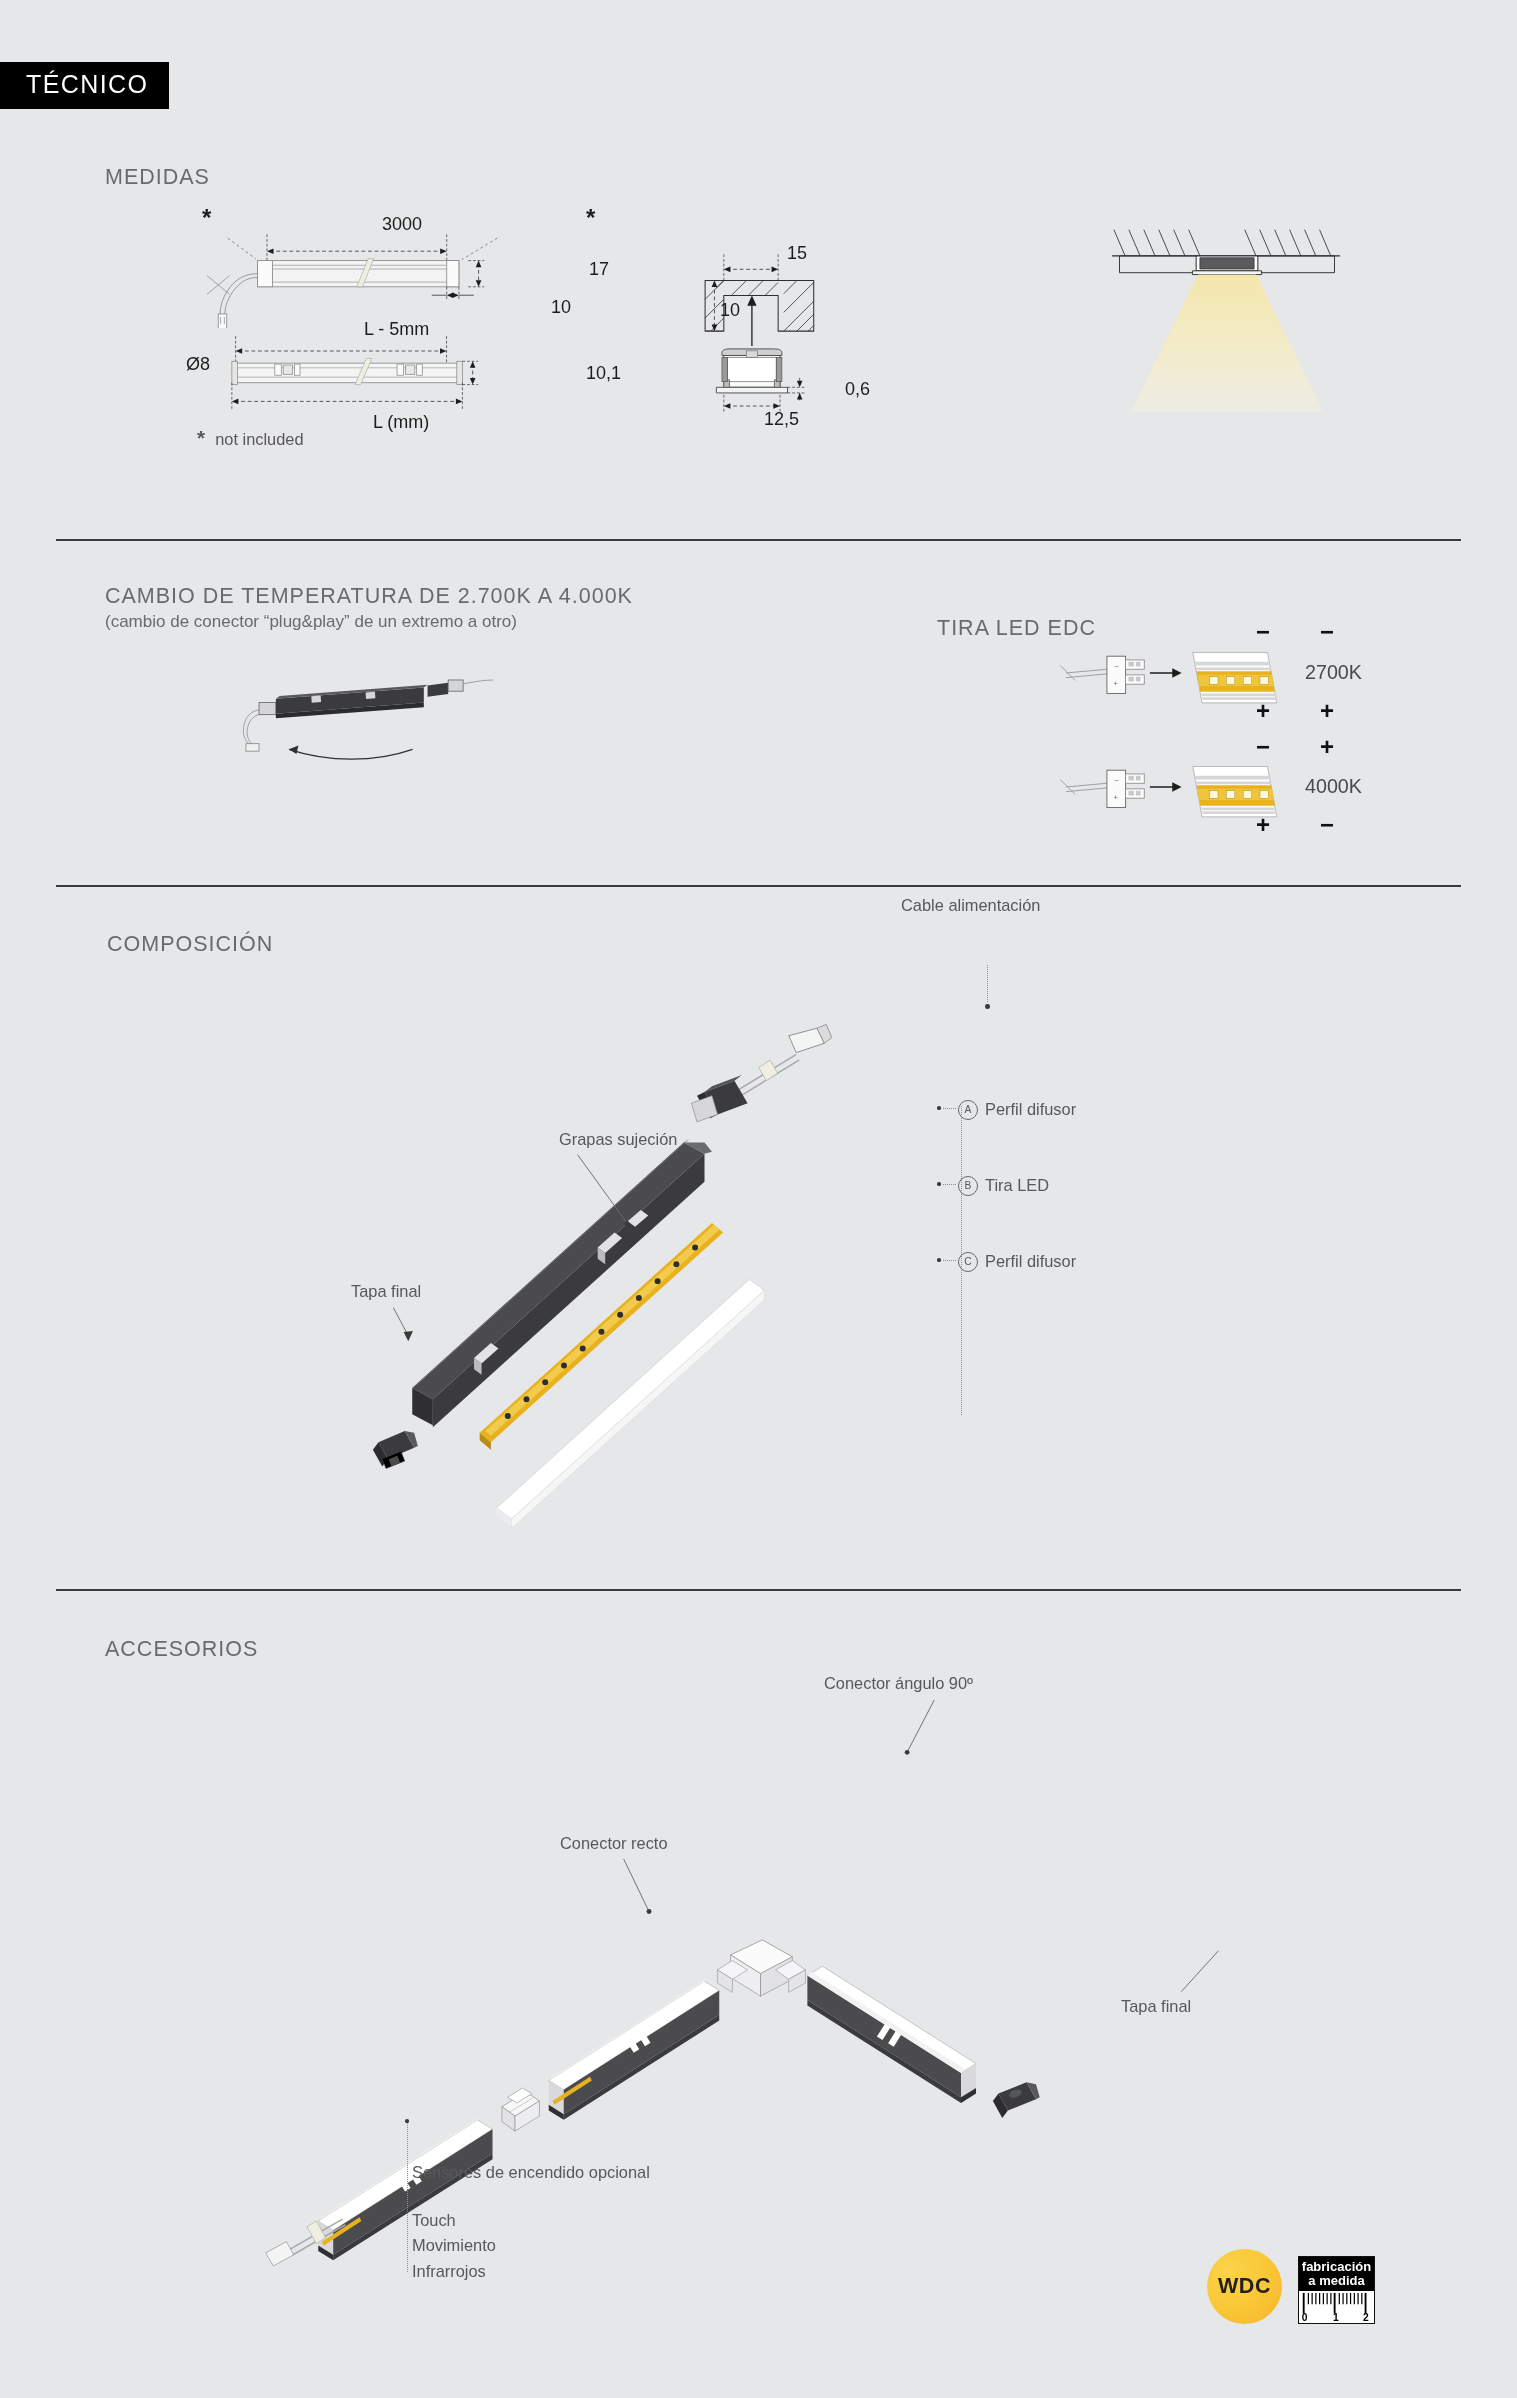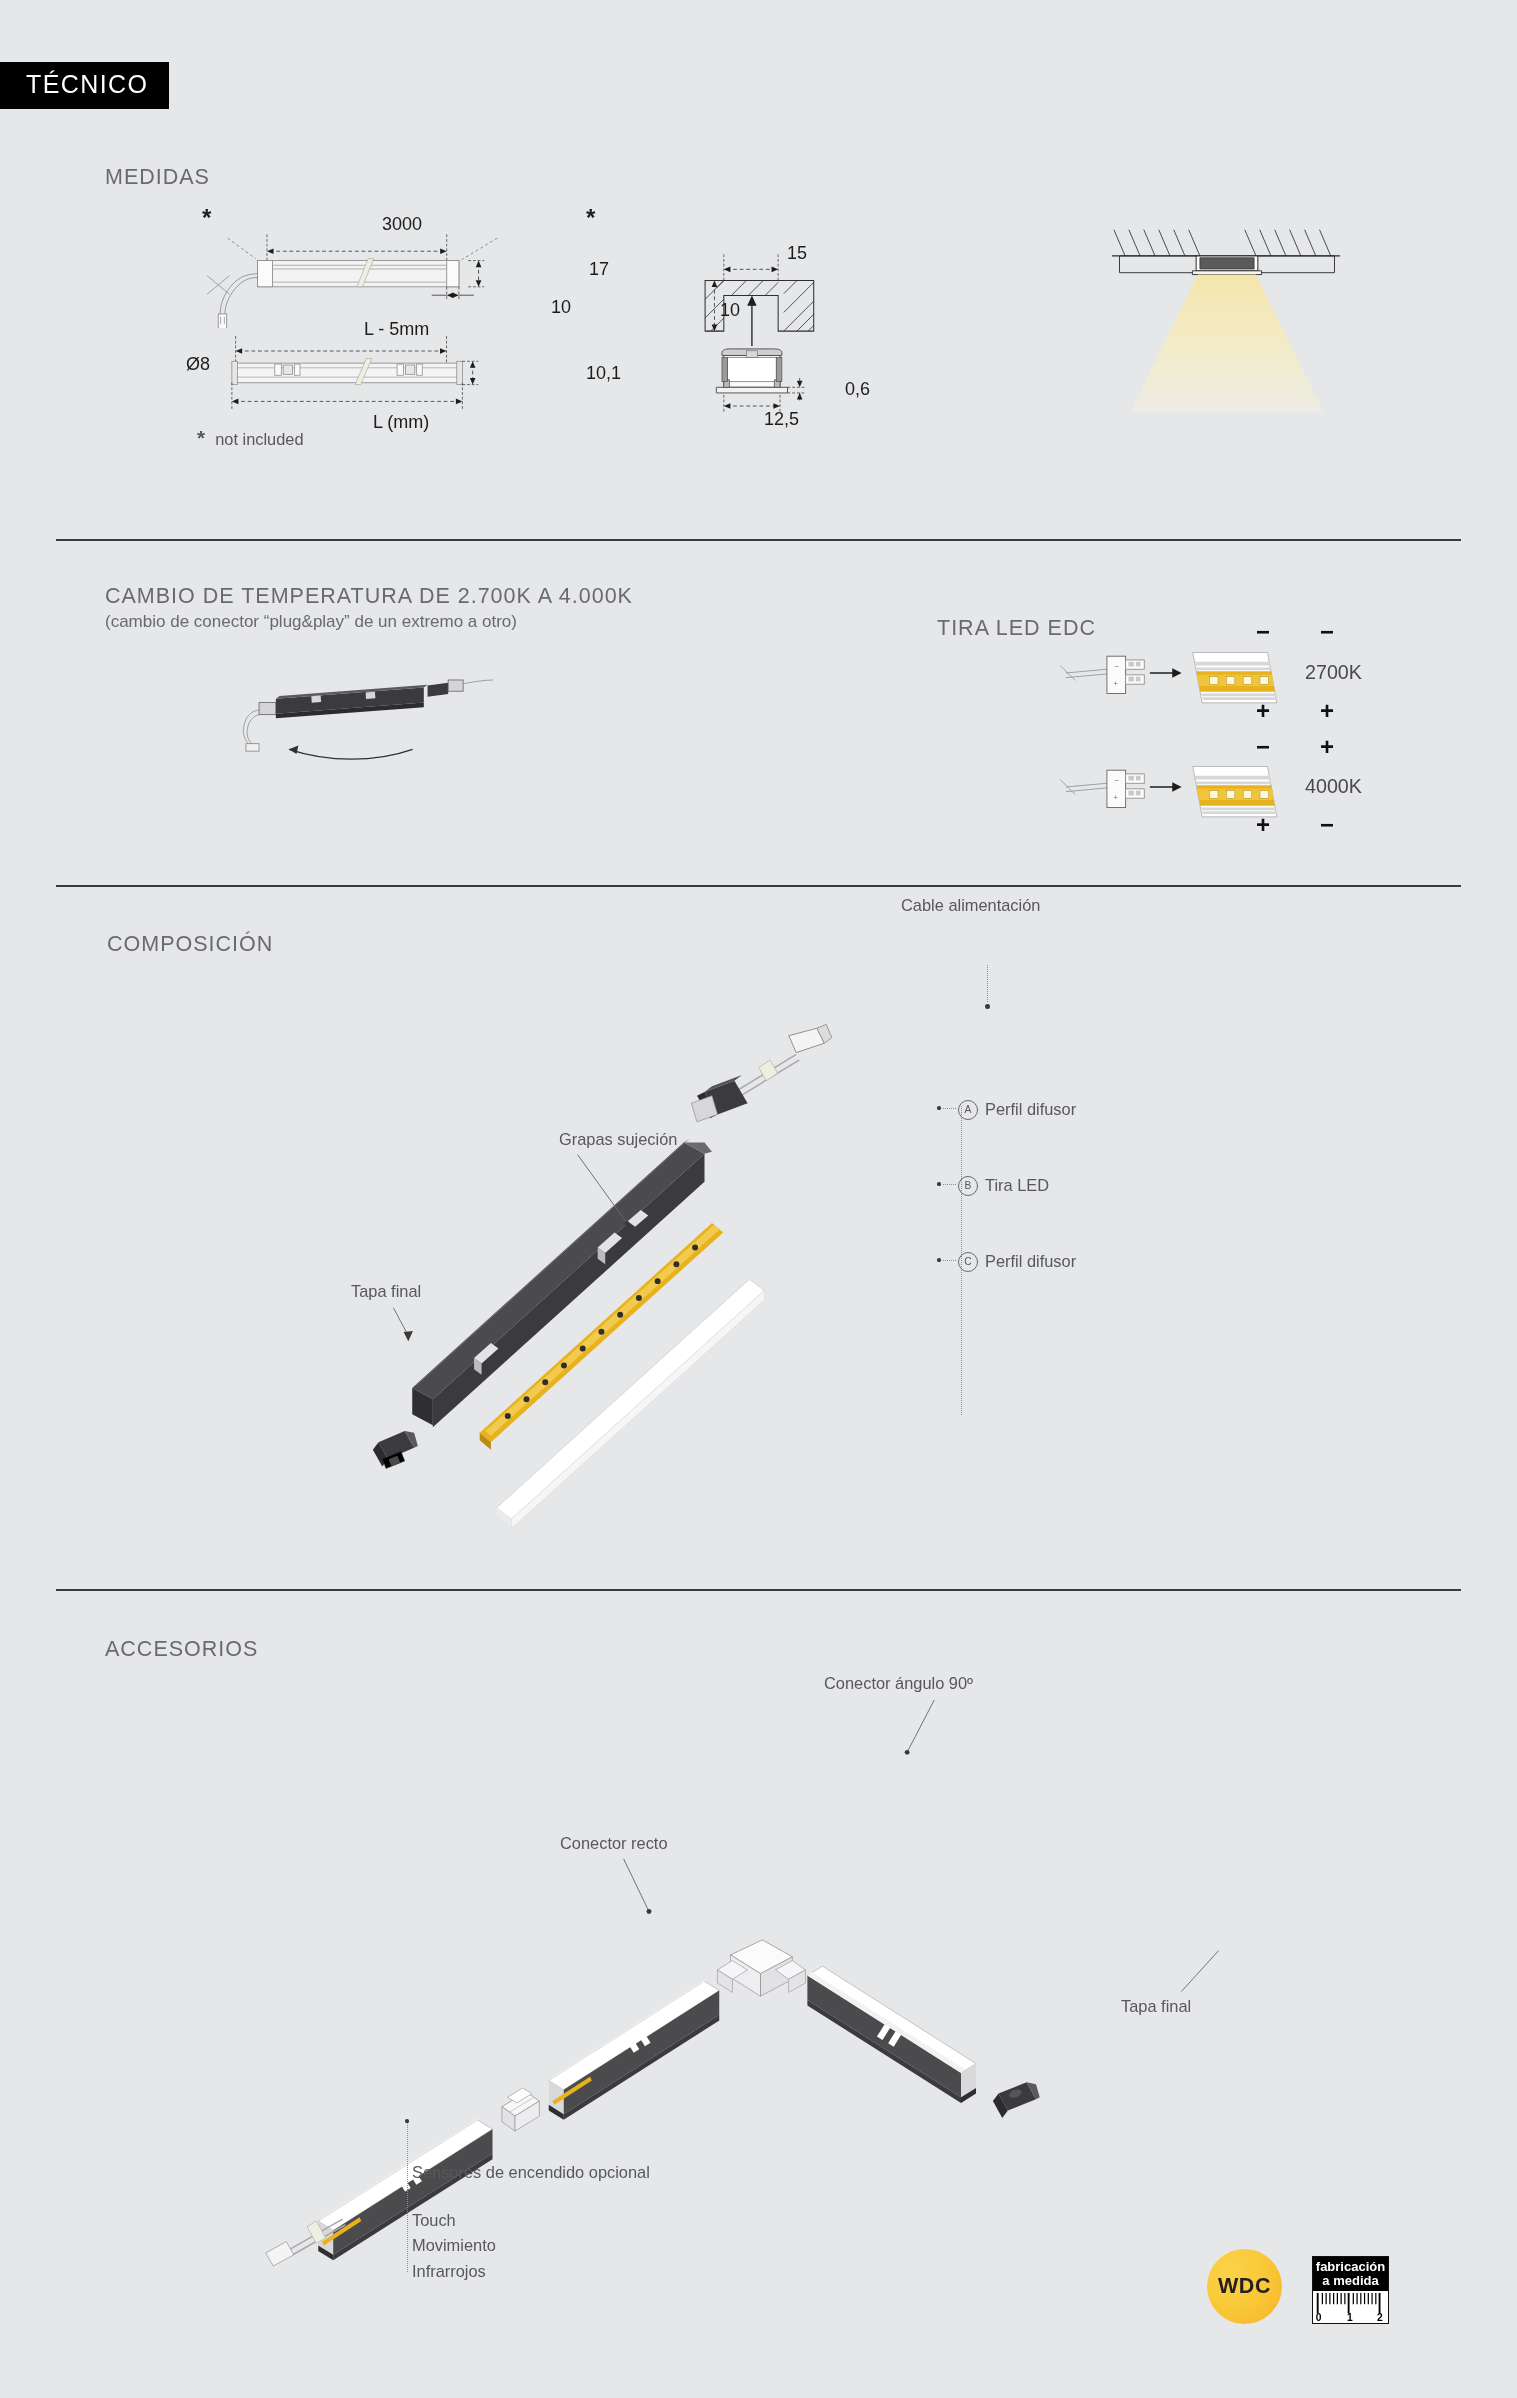--- a/index.html
+++ b/index.html
@@ -56,21 +56,21 @@
 
   
   .wdc{
     position:absolute;width:75px;height:75px;border-radius:50%;
     background:radial-gradient(circle at 30% 30%,#fcd34a 0%,#f9c938 45%,#f6b42a 100%);
     color:#231f20;font-weight:bold;font-size:21.5px;
     display:flex;align-items:center;justify-content:center;
     letter-spacing:0.5px;
   }
   .fab{
-    position:absolute;width:75px;background:#ec4899;border:0.9px solid #111;margin-left:14px;
+    position:absolute;width:75px;background:#ec4899;border:0.9px solid #111;
   }
   .fab-top{background:#000;color:#fff;text-align:center;padding:2.8px 0 3.7px;}
   .fab-top div{font-size:13px;font-weight:bold;line-height:14px;}
   .fab-ruler{position:relative;height:32px;background:#fff;}
   .fab-num{position:absolute;bottom:0px;font-size:10.3px;color:#000;font-weight:bold;}
 </style>
 </head>
 <body>
 
 <div class="page">

